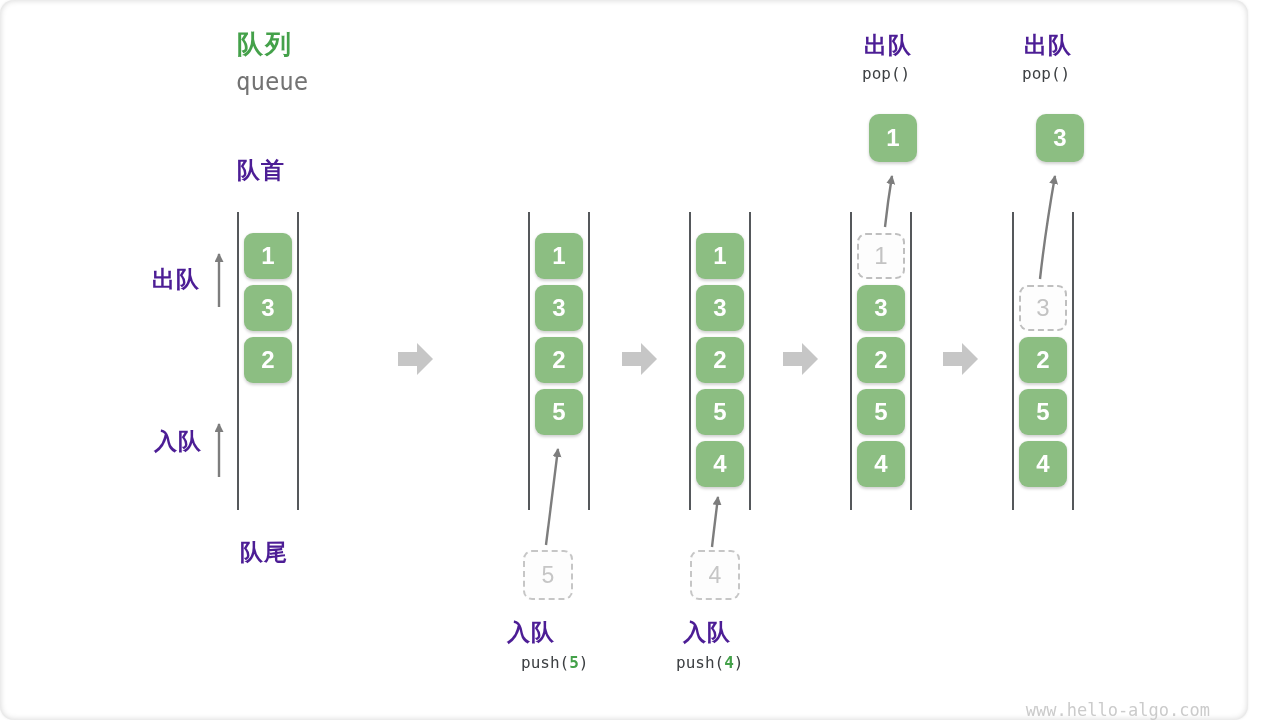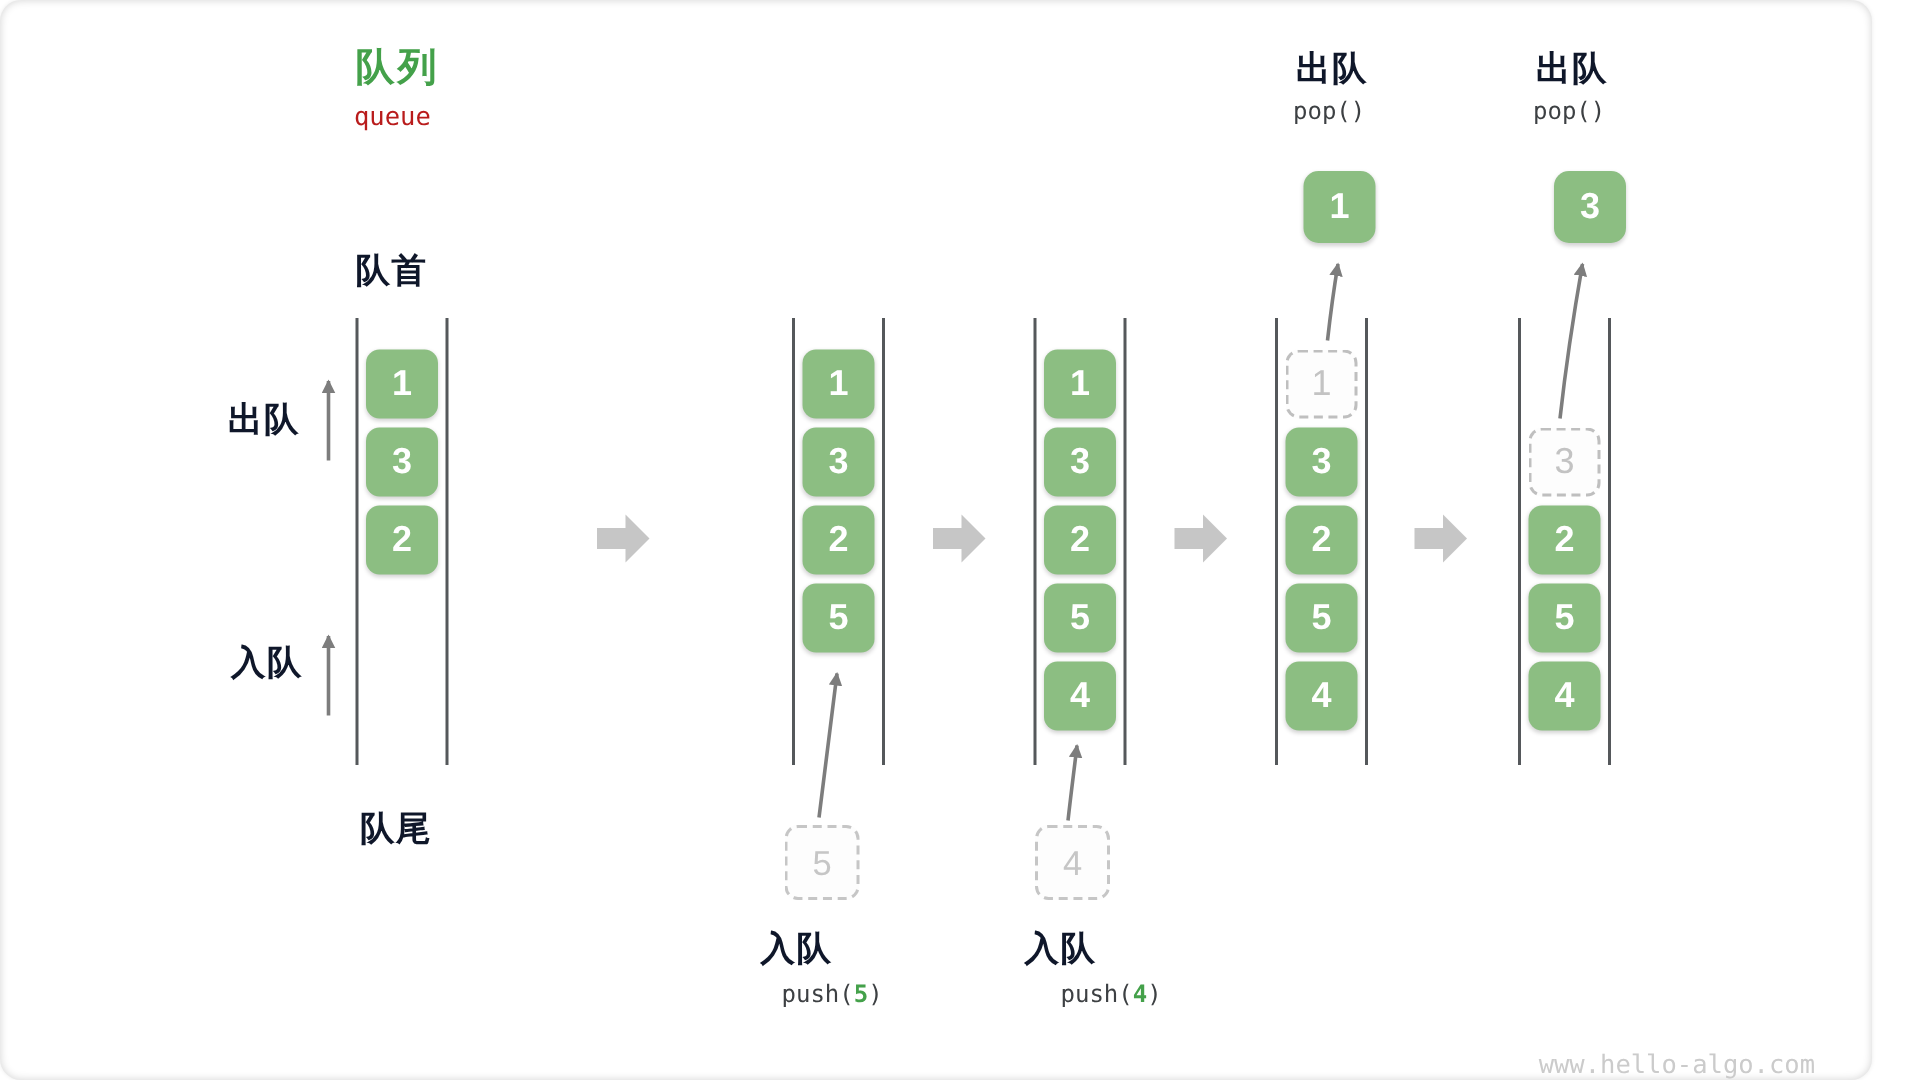--- a/index.html
+++ b/index.html
@@ -2,24 +2,24 @@
 <html><head>
 <meta charset="utf-8">
 <style>
   html,body{margin:0;padding:0;background:#fff;}
   .card{
     position:relative;width:1248px;height:720px;background:#fff;
     border-radius:14px;box-shadow:0 0 6px rgba(0,0,0,.18) inset, 0 0 3px rgba(0,0,0,.08);
     overflow:hidden;font-family:"Liberation Sans",sans-serif;
   }
   .abs{position:absolute;}
-  .zh{font-family:"Liberation Sans",sans-serif;font-weight:700;color:#0f172a;font-size:23px;letter-spacing:1px;}
+  .zh{font-family:"Liberation Sans",sans-serif;font-weight:700;color:#4c1d95;font-size:23px;letter-spacing:1px;}
   .mono{font-family:"DejaVu Sans Mono",monospace;color:#3D4043;font-size:16px;font-weight:400;}
   .title-zh{font-size:26px;color:#44A14A;font-weight:700;letter-spacing:2px;}
-  .title-en{font-family:"DejaVu Sans Mono",monospace;font-size:17px;color:#b91c1c;}
+  .title-en{font-family:"DejaVu Sans Mono",monospace;font-size:24px;color:#737373;}
   .queue-col{position:absolute;top:212px;width:62px;height:298px;}
   .vline{position:absolute;top:0;bottom:0;width:1.6px;background:#55585B;}
   .vline.left{left:0;}
   .vline.right{right:0;}
   .qbox{
     position:absolute;left:7px;width:48px;height:46px;border-radius:9px;
     display:flex;align-items:center;justify-content:center;
     font-family:"Liberation Sans",sans-serif;font-weight:700;font-size:24px;
     box-sizing:border-box;
   }
@@ -63,21 +63,21 @@
     <path d="M546,545 C550,512 554,480 558,449" stroke="#7D7D7D" stroke-width="2.4" fill="none" marker-end="url(#ah)"></path>
     <path d="M712,547 C714,529 716,514 718,497" stroke="#7D7D7D" stroke-width="2.4" fill="none" marker-end="url(#ah)"></path>
 
     <path d="M885,227 C887,209 889,194 892,176" stroke="#7D7D7D" stroke-width="2.4" fill="none" marker-end="url(#ah)"></path>
     <path d="M1040,279 C1044,243 1049,210 1055,176" stroke="#7D7D7D" stroke-width="2.4" fill="none" marker-end="url(#ah)"></path>
   </svg>
 
   <div class="abs title-zh" style="left:237px;top:27px;">队列</div>
   <div class="abs title-en" style="left:236px;top:68px;">queue</div>
 
-  <div class="abs zh" style="left:237px;top:165px;">队首</div>
+  <div class="abs zh" style="left:237px;top:155px;">队首</div>
   <div class="abs zh" style="left:240px;top:537px;">队尾</div>
   <div class="abs zh" style="left:152px;top:264px;">出队</div>
   <div class="abs zh" style="left:154px;top:426px;">入队</div>
 
   <div class="queue-col" style="left:237px;">
     <div class="vline left"></div>
     <div class="vline right"></div>
   <div class="qbox solid" style="top: 21px;">1</div>
       <div class="qbox solid" style="top: 73px;">3</div>
       <div class="qbox solid" style="top: 125px;">2</div>
@@ -124,17 +124,17 @@
   <div class="abs zh" style="left:1024px;top:30px;">出队</div>
   <div class="abs mono" style="left:1022px;top:64px;">pop()</div>
   <div class="popped" style="left:1036px;top:114px;">3</div>
 
   <div class="ghost-free" style="left:523px;top:550px;">5</div>
   <div class="abs zh" style="left:507px;top:617px;">入队</div>
   <div class="abs mono" style="left:521px;top:653px;"><span>push(</span><span class="green-arg">5</span><span>)</span></div>
 
   <div class="ghost-free" style="left:690px;top:550px;">4</div>
   <div class="abs zh" style="left:683px;top:617px;">入队</div>
-  <div class="abs mono" style="left:707px;top:653px;"><span>push(</span><span class="green-arg">4</span><span>)</span></div>
+  <div class="abs mono" style="left:676px;top:653px;"><span>push(</span><span class="green-arg">4</span><span>)</span></div>
 
   <div class="abs watermark" style="right:38px;top:700px;">www.hello-algo.com</div>
 
 </div>
 
 </body></html>

